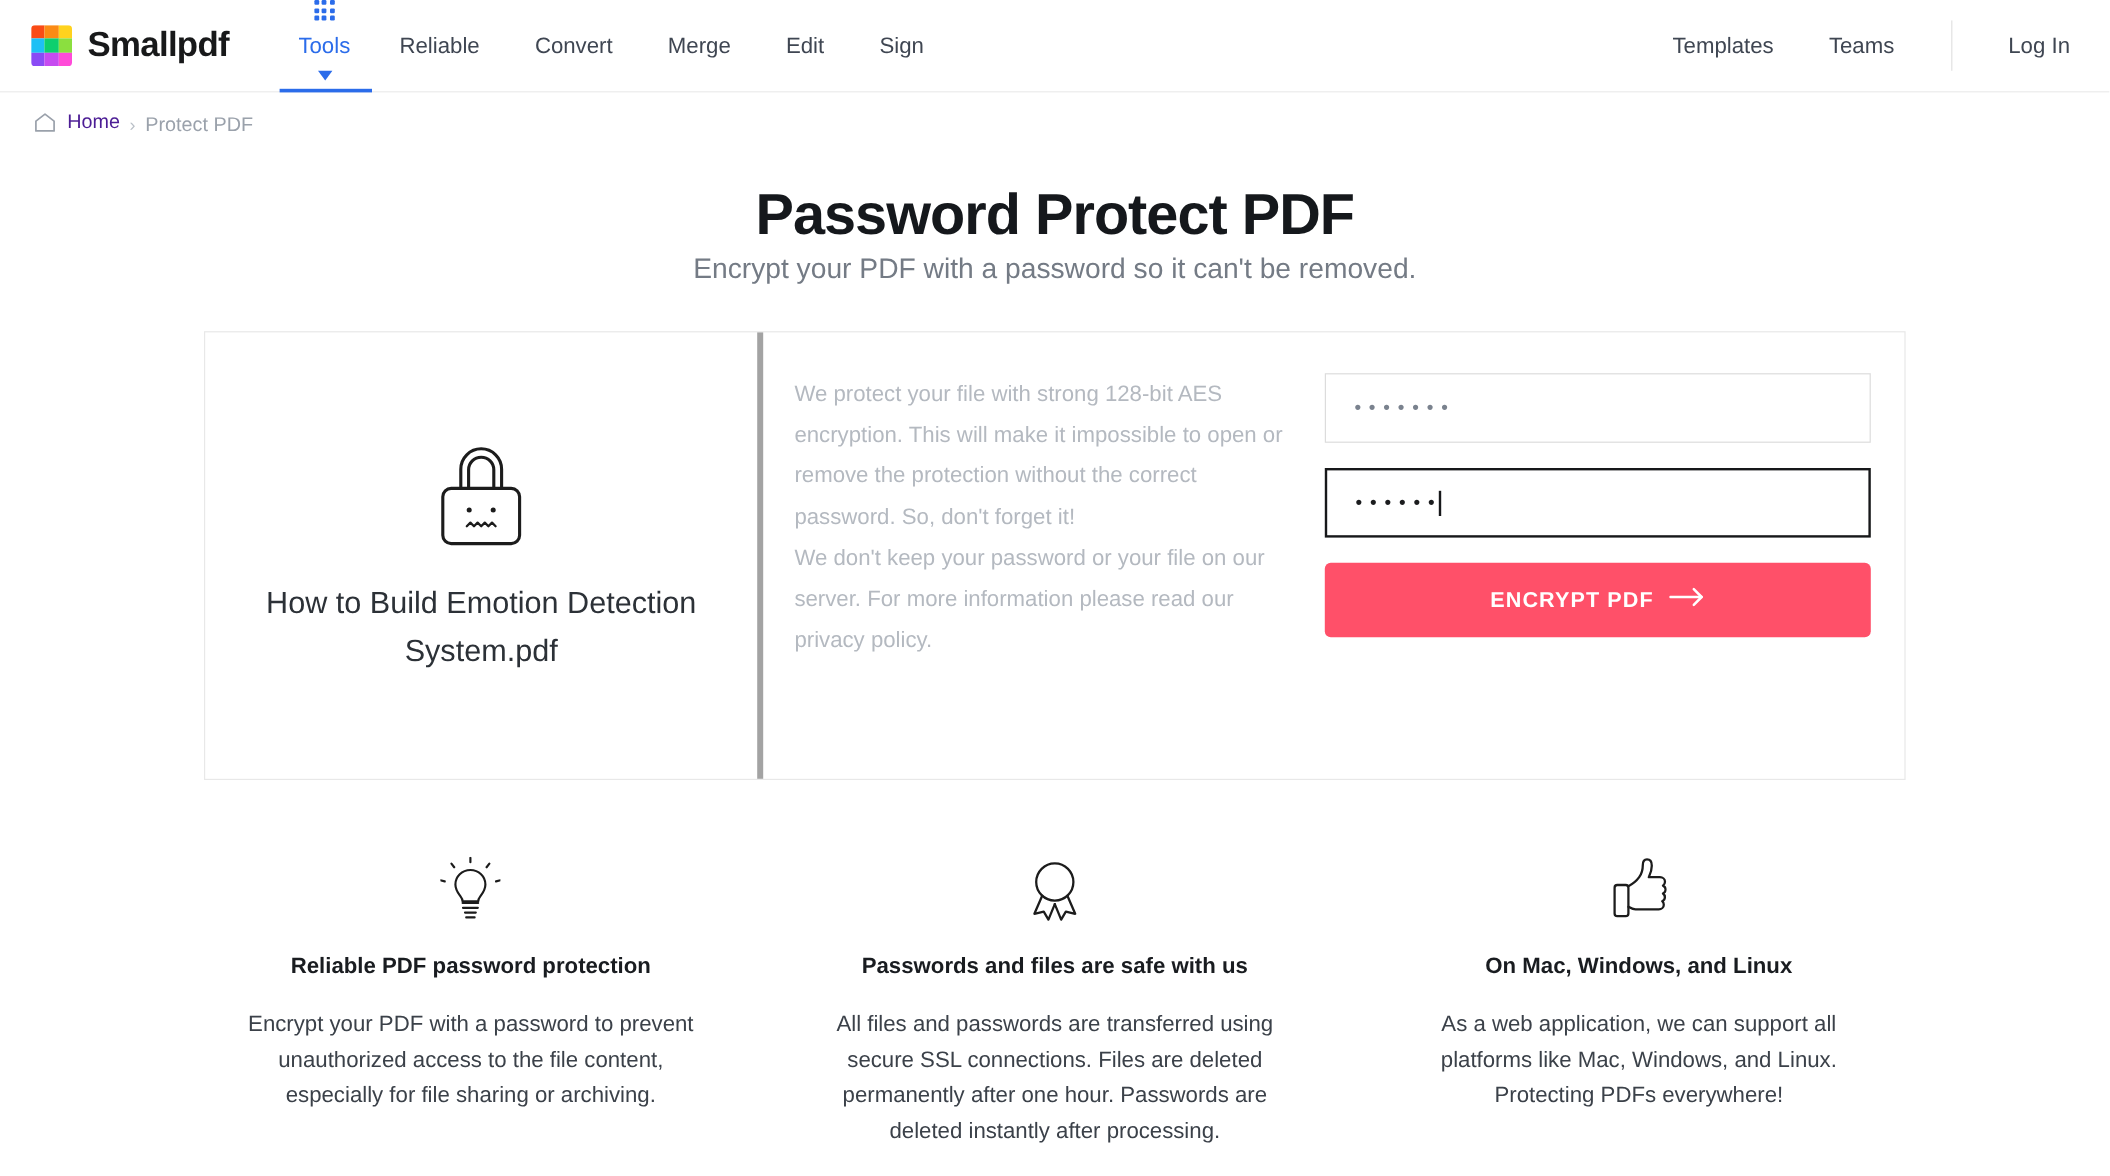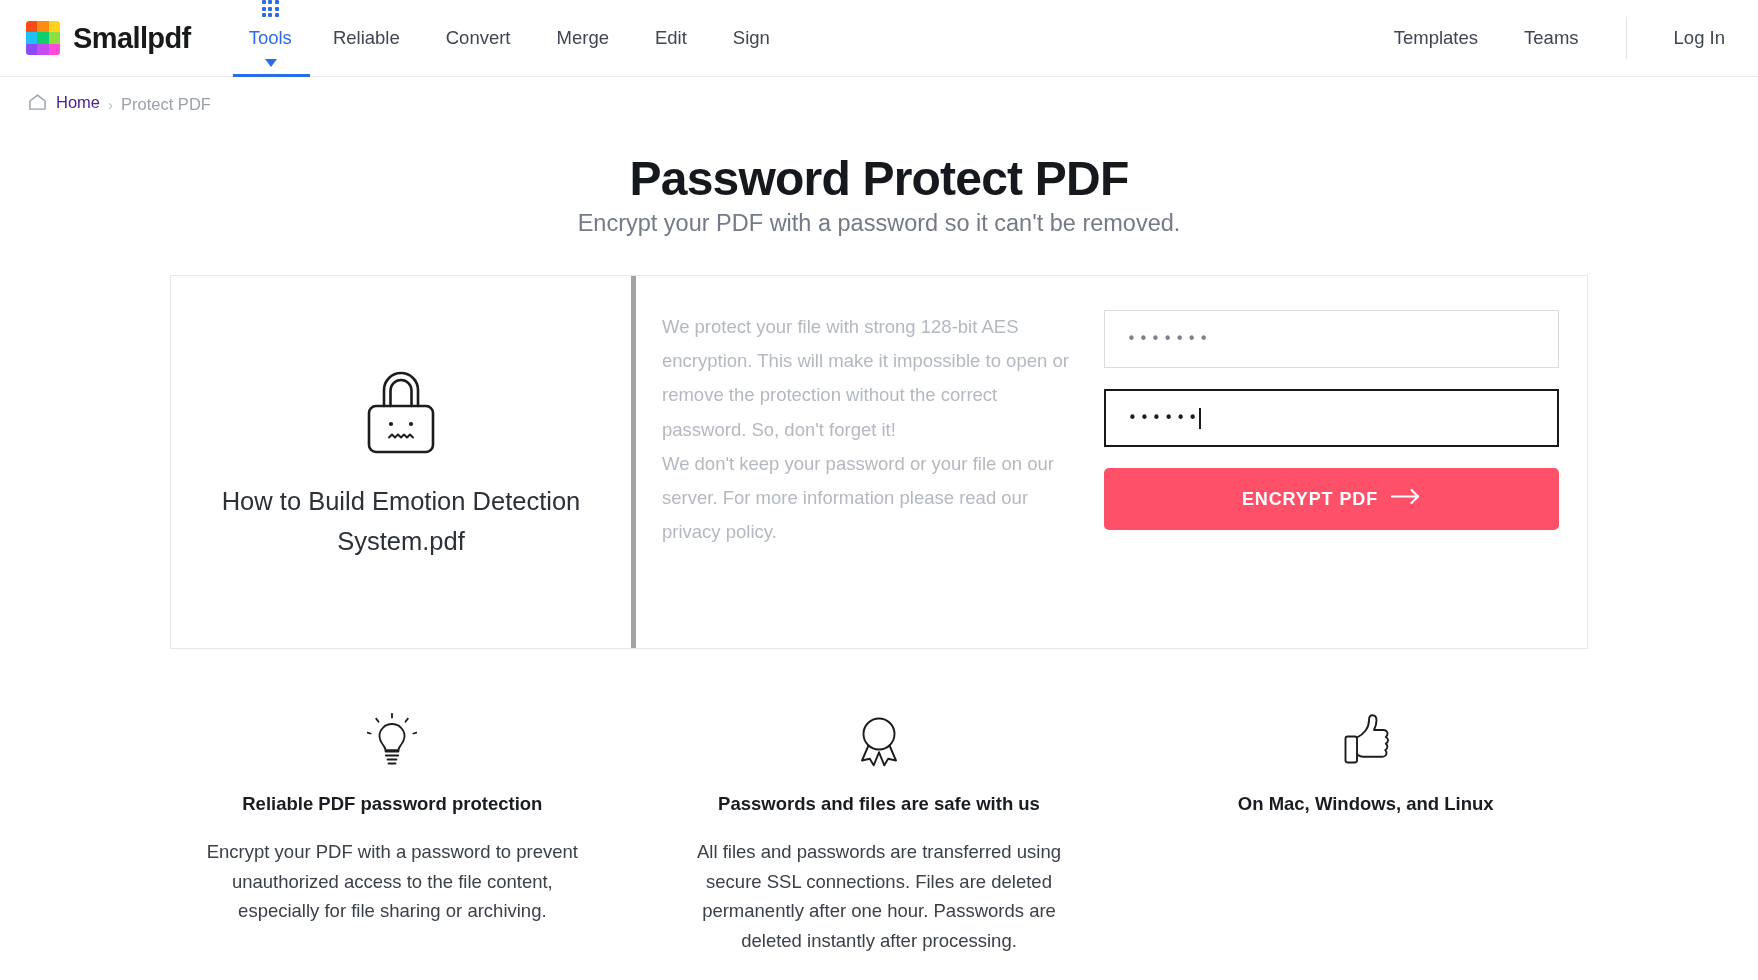--- a/index.html
+++ b/index.html
@@ -391,14 +391,15 @@
   </div>
 
   <div class="feature">
     <div class="ficon">
       <svg width="46" height="56" viewBox="0 0 46 56" fill="none" stroke="#1c1c1c" stroke-width="1.9">
         <path d="M14 24.5c3-1.5 6.5-4 9-7.5 2.4-3.4 3-6.5 3-10 0-3.2 1.4-4.8 3.5-4.8 2.3 0 4 1.8 4 5.2 0 3-1 6.4-2.5 9.6h9.3c2.3 0 4.2 1.6 4.2 3.8 0 1.4-.7 2.5-1.7 3.2 1.3.6 2.2 1.8 2.2 3.3 0 1.5-.9 2.7-2.2 3.3 1 .7 1.6 1.8 1.6 3.1 0 1.5-.9 2.7-2.2 3.3.8.7 1.3 1.7 1.3 2.9 0 2.2-1.9 3.9-4.2 3.9H20c-2.2 0-4-1-6-2.2" stroke-linejoin="round" stroke-linecap="round"></path>
         <rect x="2.5" y="23.5" width="11.5" height="26" rx="2.2"></rect>
       </svg>
     </div>
     <h3>On Mac, Windows, and Linux</h3>
+    <p>As a web application, we can support all platforms like Mac, Windows, and Linux. Protecting PDFs everywhere!</p>
   </div>
 </div>
 
 </body></html>

